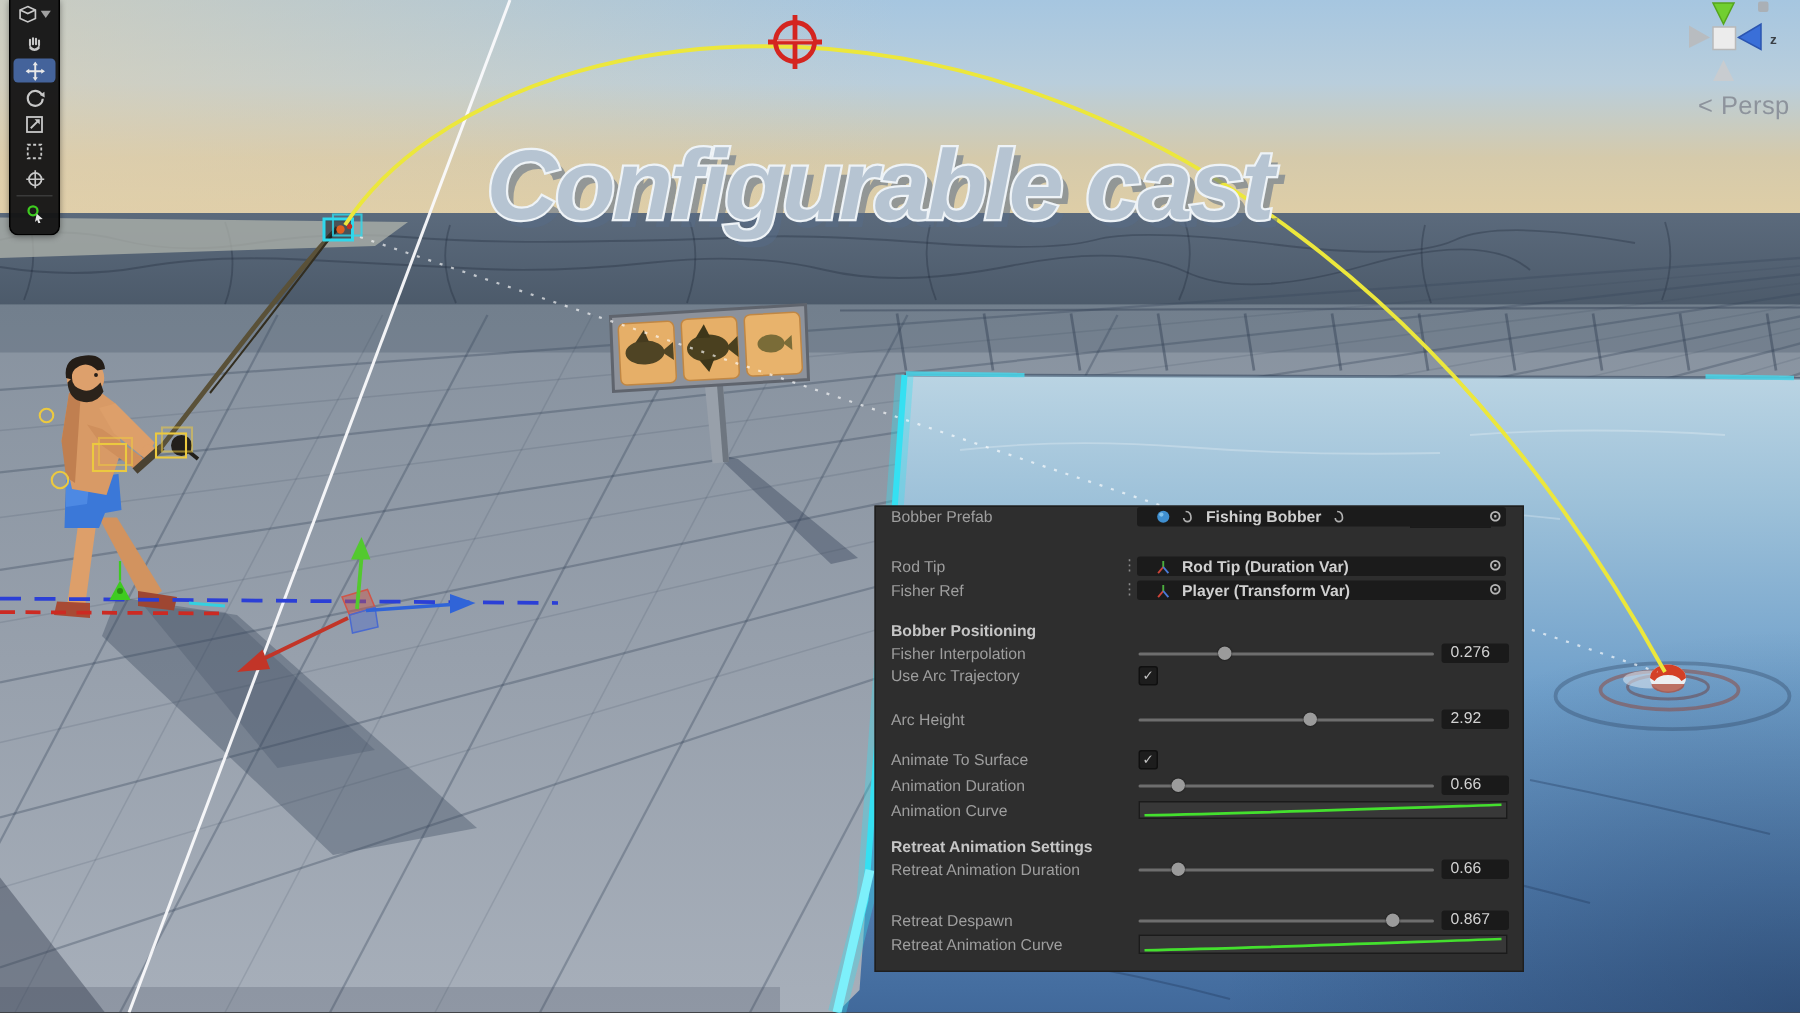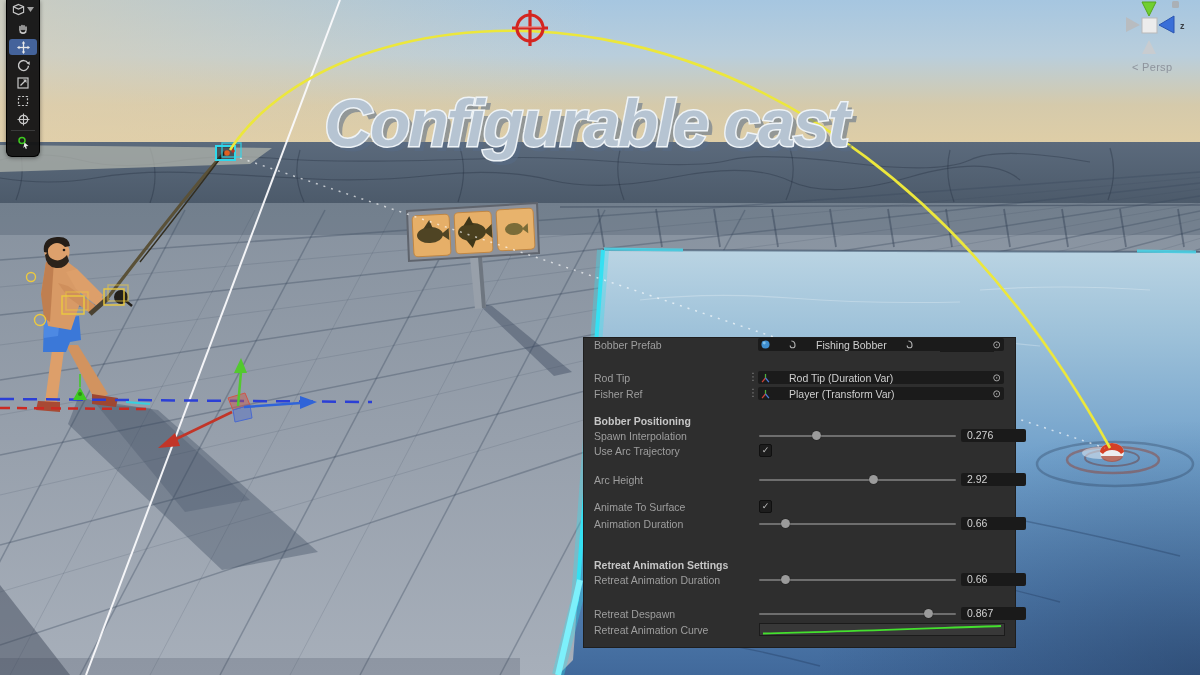--- a/index.html
+++ b/index.html
@@ -16,42 +16,42 @@
            border-radius:0 0 6px 6px;box-shadow:0 1px 4px rgba(0,0,0,.4);
            display:flex;flex-direction:column;align-items:center;padding-top:2px;box-sizing:border-box;}
   .tb-head{width:30px;height:15px;display:flex;align-items:center;justify-content:center;gap:2px;margin-bottom:3px;}
   .tb-btn{width:28px;height:16px;margin:1px 0;border-radius:3px;display:flex;
           align-items:center;justify-content:center;}
   .tb-btn.sel{background:#44639b;}
   .tb-sep{width:24px;height:1px;background:#3a3a3a;margin:2px 0;}
 
   
   #gizmo{position:absolute;left:1118px;top:0;width:82px;height:82px;}
-  #persp-label{position:absolute;left:14px;top:61px;font-size:11px;color:#8d939c;
+  #persp-label{position:absolute;left:14px;top:61px;font-size:17px;color:#8d939c;
                letter-spacing:.3px;}
 
   
   #panel{position:absolute;left:583px;top:337px;width:433px;height:311px;
          background:#2e2e2e;border:1px solid #1e1e1e;box-sizing:border-box;
          font-size:10.5px;color:#9e9e9e;}
   #panel .addbar{position:absolute;left:356px;top:0;width:52px;height:13px;background:#232323;
                  border:1px solid #1a1a1a;border-top:none;display:flex;align-items:center;justify-content:center;gap:14px;
                  color:#c9c9c9;font-size:11px;font-weight:bold;line-height:10px;}
   .prow{position:absolute;left:0;width:100%;height:14px;}
   .plabel{position:absolute;left:10px;top:1px;white-space:nowrap;}
   .phead{color:#c6c6c6;font-weight:bold;}
   .pmenu{position:absolute;left:164px;top:0;color:#8a8a8a;font-size:10px;}
   .pfield{position:absolute;left:174px;top:0;width:246px;height:13px;background:#1b1b1b;
-          border-radius:2px;color:#cfcfcf;display:flex;align-items:center;gap:19px;
-          padding-left:3px;box-sizing:border-box;}
+          border-radius:2px;color:#cfcfcf;display:flex;align-items:center;gap:8px;
+          padding-left:13px;box-sizing:border-box;font-weight:bold;}
   .picker{position:absolute;right:3px;top:0px;color:#b5b5b5;font-size:10px;line-height:13px;}
   .ptrack{position:absolute;left:175px;top:6px;width:197px;height:2px;background:#6e6e6e;border-radius:1px;}
   .phandle{position:absolute;top:-4px;width:9px;height:9px;border-radius:50%;background:#9b9b9b;
            box-shadow:0 0 1px #000;}
-  .pval{position:absolute;left:377px;top:0;width:65px;height:13px;background:#1a1a1a;border-radius:2px;
+  .pval{position:absolute;left:377px;top:0;width:45px;height:13px;background:#1a1a1a;border-radius:2px;
         color:#d2d2d2;padding-left:6px;line-height:13px;box-sizing:border-box;}
   .pcheck{position:absolute;left:175px;top:0;width:11px;height:11px;background:#1d1d1d;
           border:1px solid #101010;border-radius:2px;color:#c0c0c0;font-size:9px;
           line-height:11px;text-align:center;}
   .pcurve{position:absolute;left:175px;top:0;width:246px;height:12px;background:#383838;
           border:1px solid #1b1b1b;box-sizing:border-box;}
 </style>
 </head>
 <body>
 
@@ -413,21 +413,21 @@
       </svg>
       <span>Player (Transform Var)</span>
       <span class="picker">⊙</span>
     </div>
   </div>
 
   <div class="prow" style="top:76px">
     <span class="plabel phead">Bobber Positioning</span>
   </div>
   <div class="prow" style="top:91px">
-    <span class="plabel">Spawn Interpolation</span>
+    <span class="plabel">Fisher Interpolation</span>
     <div class="ptrack">
       <div class="phandle" style="left:53px"></div>
     </div>
     <span class="pval">0.276</span>
   </div>
   <div class="prow" style="top:106px">
     <span class="plabel">Use Arc Trajectory</span>
     <div class="pcheck">✓</div>
   </div>
   <div class="prow" style="top:135px">
@@ -441,20 +441,28 @@
   <div class="prow" style="top:162px">
     <span class="plabel">Animate To Surface</span>
     <div class="pcheck">✓</div>
   </div>
   <div class="prow" style="top:179px">
     <span class="plabel">Animation Duration</span>
     <div class="ptrack">
       <div class="phandle" style="left:22px"></div>
     </div>
     <span class="pval">0.66</span>
+  </div>
+  <div class="prow" style="top:196px">
+    <span class="plabel">Animation Curve</span>
+    <div class="pcurve">
+      <svg width="244" height="10" viewBox="0 0 244 10">
+        <path d="M3 8.5 C 80 7 180 3.5 241 1.5" stroke="#44e02e" stroke-width="1.8" fill="none"></path>
+      </svg>
+    </div>
   </div>
 
   <div class="prow" style="top:220px">
     <span class="plabel phead">Retreat Animation Settings</span>
   </div>
   <div class="prow" style="top:235px">
     <span class="plabel">Retreat Animation Duration</span>
     <div class="ptrack">
       <div class="phandle" style="left:22px"></div>
     </div>

